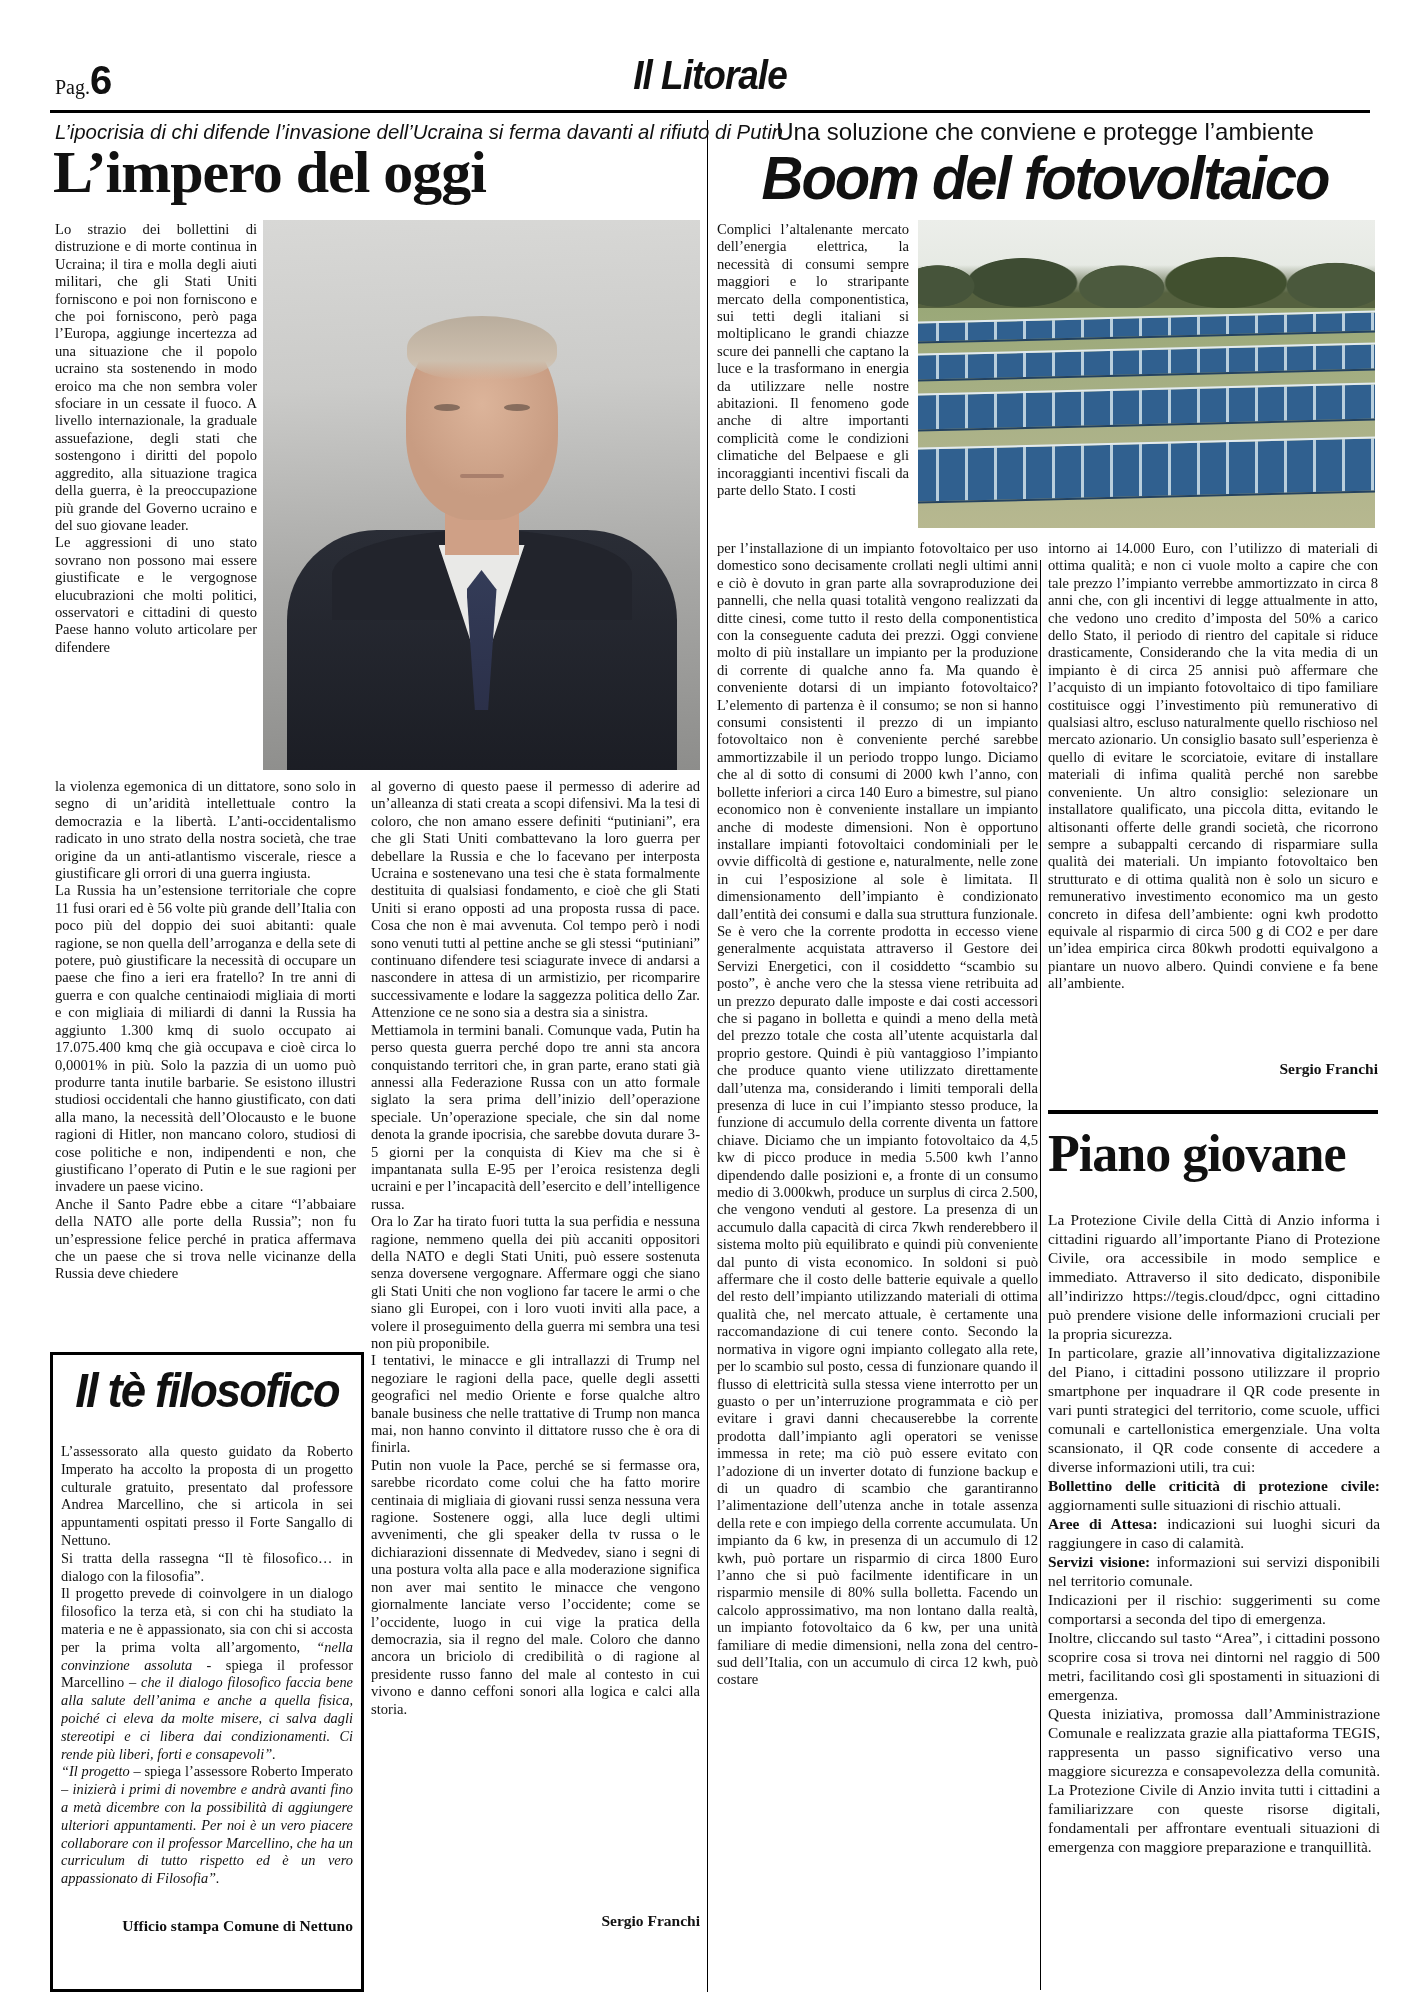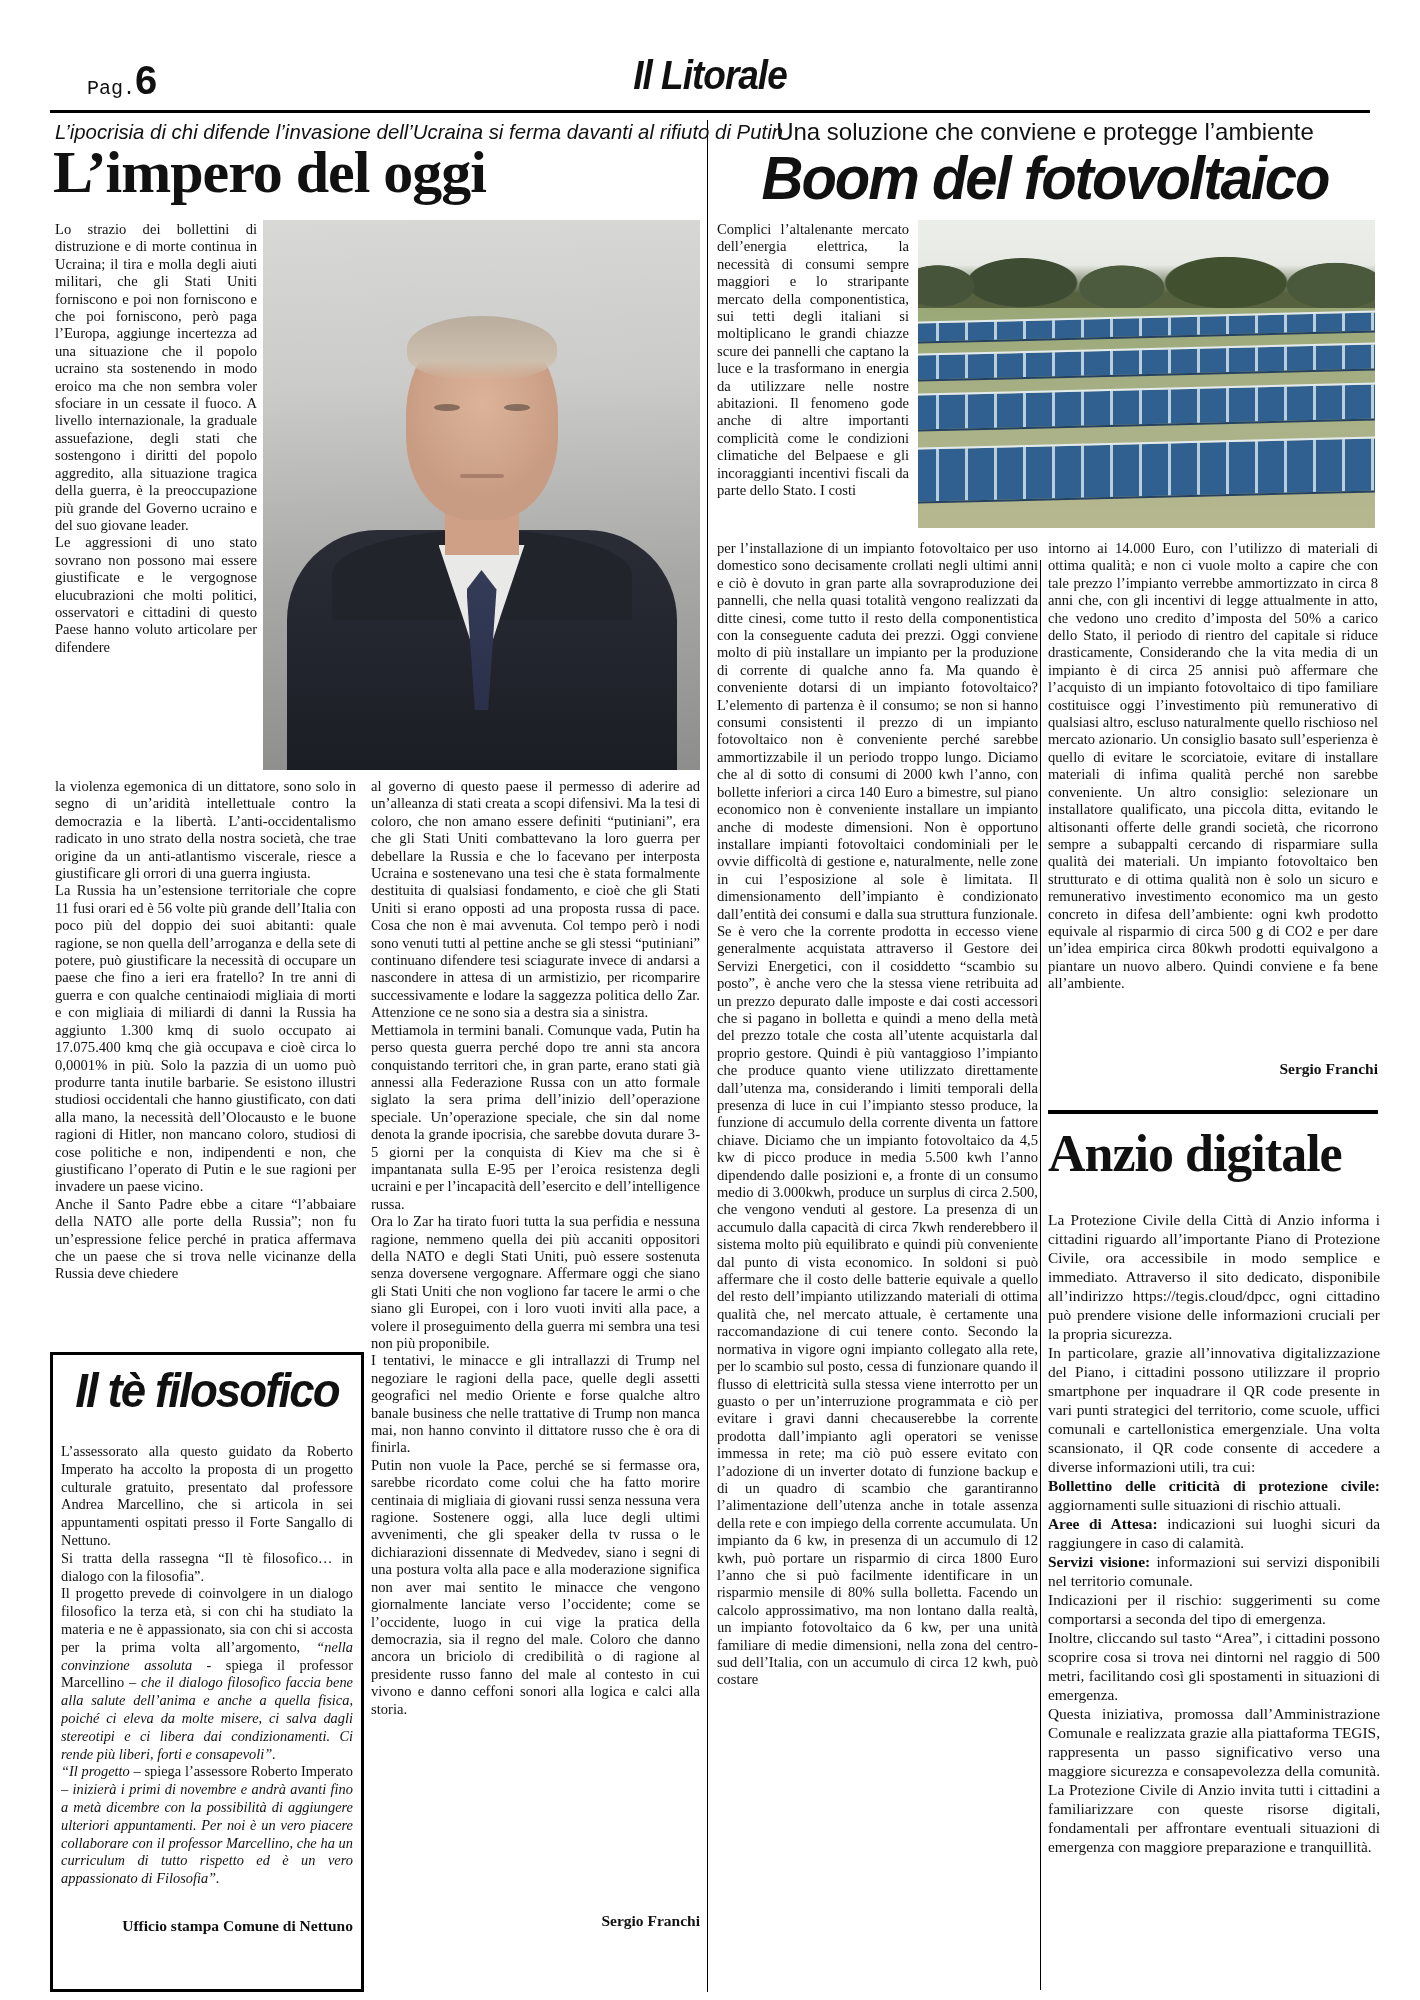--- a/index.html
+++ b/index.html
@@ -1,20 +1,20 @@
 <!DOCTYPE html>
 <html lang="it"><head>
 <meta charset="utf-8">
 <style>
   html,body{margin:0;padding:0;background:#777;}
   .page{position:relative;width:1420px;height:2000px;background:#fff;margin:0 auto;
         font-family:"Liberation Serif",serif;color:#111;overflow:hidden;}
   .abs{position:absolute;}
   
-  .pag-label{font-family:Liberation Mono, monospace;font-size:20px;margin-left:32px;}
+  .pag-label{font-family:Liberation Serif, serif;font-size:20px;}
   .pag-num{font-family:"Liberation Sans",sans-serif;font-size:40px;font-weight:bold;}
   .masthead{font-family:"Liberation Sans",sans-serif;font-weight:bold;font-style:italic;
             font-size:37px;letter-spacing:-1px;transform:scaleY(1.08);}
   .issue{font-family:"Liberation Sans",sans-serif;font-size:22px;letter-spacing:0;}
   .hrule{background:#000;}
   .vrule{background:#000;width:2px;}
   
   .kicker-left{font-family:"Liberation Sans",sans-serif;font-style:italic;font-size:21px;
                transform:scaleX(.97);transform-origin:left;white-space:nowrap;}
   .kicker-right{font-family:"Liberation Sans",sans-serif;font-size:24px;text-align:center;}
@@ -151,21 +151,21 @@
     </div>
   <div class="abs body-col" style="left:717px;top:540px;width:321px;height:1402px;">
       <p><span>per l’installazione di un impianto fotovoltaico per uso domestico sono decisamente crollati negli ultimi anni e ciò è dovuto in gran parte alla sovraproduzione dei pannelli, che nella quasi totalità vengono realizzati da ditte cinesi, come tutto il resto della componentistica con la conseguente caduta dei prezzi. Oggi conviene molto di più installare un impianto per la produzione di corrente di qualche anno fa. Ma quando è conveniente dotarsi di un impianto fotovoltaico? L’elemento di partenza è il consumo; se non si hanno consumi consistenti il prezzo di un impianto fotovoltaico non è conveniente perché sarebbe ammortizzabile il un periodo troppo lungo. Diciamo che al di sotto di consumi di 2000 kwh l’anno, con bollette inferiori a circa 140 Euro a bimestre, sul piano economico non è conveniente installare un impianto anche di modeste dimensioni. Non è opportuno installare impianti fotovoltaici condominiali per le ovvie difficoltà di gestione e, naturalmente, nelle zone in cui l’esposizione al sole è limitata. Il dimensionamento dell’impianto è condizionato dall’entità dei consumi e dalla sua struttura funzionale. Se è vero che la corrente prodotta in eccesso viene generalmente acquistata attraverso il Gestore dei Servizi Energetici, con il cosiddetto “scambio su posto”, è anche vero che la stessa viene retribuita ad un prezzo depurato dalle imposte e dai costi accessori che si pagano in bolletta e quindi a meno della metà del prezzo totale che costa all’utente acquistarla dal proprio gestore. Quindi è più vantaggioso l’impianto che produce quanto viene utilizzato direttamente dall’utenza ma, considerando i limiti temporali della presenza di luce in cui l’impianto stesso produce, la funzione di accumulo della corrente diventa un fattore chiave. Diciamo che un impianto fotovoltaico da 4,5 kw di picco produce in media 5.500 kwh l’anno dipendendo dalle posizioni e, a fronte di un consumo medio di 3.000kwh, produce un surplus di circa 2.500, che vengono venduti al gestore. La presenza di un accumulo dalla capacità di circa 7kwh renderebbero il sistema molto più equilibrato e quindi più conveniente dal punto di vista economico. In soldoni si può affermare che il costo delle batterie equivale a quello del resto dell’impianto utilizzando materiali di ottima qualità che, nel mercato attuale, è certamente una raccomandazione di cui tenere conto. Secondo la normativa in vigore ogni impianto collegato alla rete, per lo scambio sul posto, cessa di funzionare quando il flusso di elettricità sulla stessa viene interrotto per un guasto o per un’interruzione programmata e ciò per evitare i gravi danni checauserebbe la corrente prodotta dall’impianto agli operatori se venisse immessa in rete; ma ciò può essere evitato con l’adozione di un inverter dotato di funzione backup e di un quadro di scambio che garantiranno l’alimentazione dell’utenza anche in totale assenza della rete e con impiego della corrente accumulata. Un impianto da 6 kw, in presenza di un accumulo di 12 kwh, può portare un risparmio di circa 1800 Euro l’anno che si può facilmente identificare in un risparmio mensile di 80% sulla bolletta. Facendo un calcolo approssimativo, ma non lontano dalla realtà, un impianto fotovoltaico da 6 kw, per una unità familiare di medie dimensioni, nella zona del centro-sud dell’Italia, con un accumulo di circa 12 kwh, può costare</span></p>
     </div>
   <div class="abs body-col" style="left:1048px;top:540px;width:330px;height:518px;">
       <p><span>intorno ai 14.000 Euro, con l’utilizzo di materiali di ottima qualità; e non ci vuole molto a capire che con tale prezzo l’impianto verrebbe ammortizzato in circa 8 anni che, con gli incentivi di legge attualmente in atto, che vedono uno credito d’imposta del 50% a carico dello Stato, il periodo di rientro del capitale si riduce drasticamente, Considerando che la vita media di un impianto è di circa 25 annisi può affermare che l’acquisto di un impianto fotovoltaico di tipo familiare costituisce oggi l’investimento più remunerativo di qualsiasi altro, escluso naturalmente quello rischioso nel mercato azionario. Un consiglio basato sull’esperienza è quello di evitare le scorciatoie, evitare di installare materiali di infima qualità perché non sarebbe conveniente. Un altro consiglio: selezionare un installatore qualificato, una piccola ditta, evitando le altisonanti offerte delle grandi società, che ricorrono sempre a subappalti cercando di risparmiare sulla qualità dei materiali. Un impianto fotovoltaico ben strutturato e di ottima qualità non è solo un sicuro e remunerativo investimento economico ma un gesto concreto in difesa dell’ambiente: ogni kwh prodotto equivale al risparmio di circa 500 g di CO2 e per dare un’idea empirica circa 80kwh prodotti equivalgono a piantare un nuovo albero. Quindi conviene e fa bene all’ambiente.</span></p>
     </div>
   <div class="abs sig" style="left:1048px;top:1060px;width:330px;">Sergio Franchi</div>
 
   <div class="abs hrule" style="left:1048px;top:1110px;width:330px;height:4px;"></div>
-  <div class="abs title-serif" style="left:1048px;top:1124px;width:330px;font-size:52px;">Anzio digitale</div>
+  <div class="abs title-serif" style="left:1048px;top:1124px;width:330px;font-size:52px;">Piano giovane</div>
   <div class="abs body-col piano-body" style="left:1048px;top:1210px;width:332px;height:780px;">
       <p><span>La Protezione Civile della Città di Anzio informa i cittadini riguardo all’importante Piano di Protezione Civile, ora accessibile in modo semplice e immediato. Attraverso il sito dedicato, disponibile all’indirizzo https://tegis.cloud/dpcc, ogni cittadino può prendere visione delle informazioni cruciali per la propria sicurezza.</span></p>
       <p><span>In particolare, grazie all’innovativa digitalizzazione del Piano, i cittadini possono utilizzare il proprio smartphone per inquadrare il QR code presente in vari punti strategici del territorio, come scuole, uffici comunali e cartellonistica emergenziale. Una volta scansionato, il QR code consente di accedere a diverse informazioni utili, tra cui:</span></p>
       <p><span class="st-b">Bollettino delle criticità di protezione civile:</span><span> aggiornamenti sulle situazioni di rischio attuali.</span></p>
       <p><span class="st-b">Aree di Attesa:</span><span> indicazioni sui luoghi sicuri da raggiungere in caso di calamità.</span></p>
       <p><span class="st-b">Servizi visione:</span><span> informazioni sui servizi disponibili nel territorio comunale.</span></p>
       <p><span>Indicazioni per il rischio: suggerimenti su come comportarsi a seconda del tipo di emergenza.</span></p>
       <p><span>Inoltre, cliccando sul tasto “Area”, i cittadini possono scoprire cosa si trova nei dintorni nel raggio di 500 metri, facilitando così gli spostamenti in situazioni di emergenza.</span></p>
       <p><span>Questa iniziativa, promossa dall’Amministrazione Comunale e realizzata grazie alla piattaforma TEGIS, rappresenta un passo significativo verso una maggiore sicurezza e consapevolezza della comunità. La Protezione Civile di Anzio invita tutti i cittadini a familiarizzare con queste risorse digitali, fondamentali per affrontare eventuali situazioni di emergenza con maggiore preparazione e tranquillità.</span></p>
     </div>

